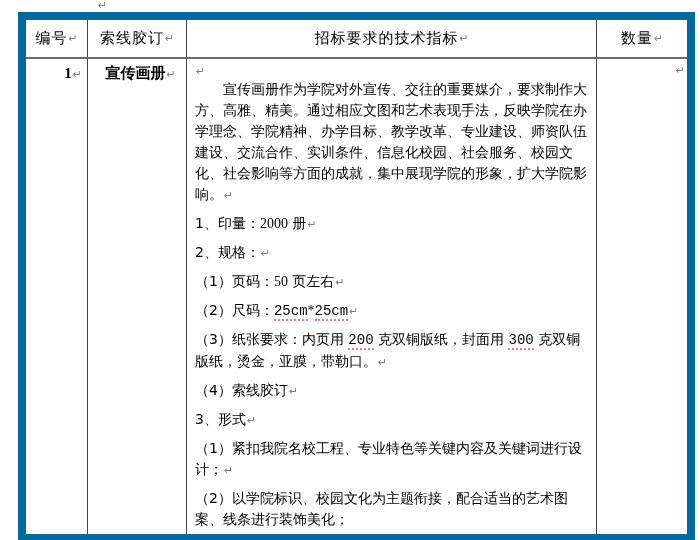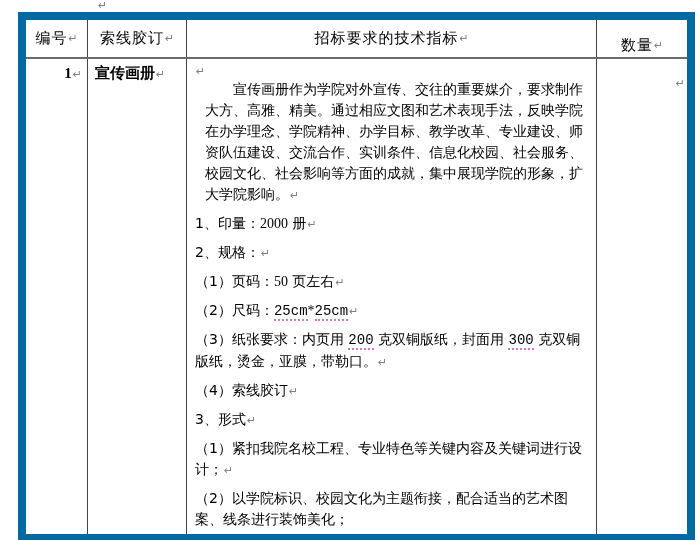--- a/index.html
+++ b/index.html
@@ -21,35 +21,35 @@
   .trow { display:flex; }
   .thead-row {
     height:37px; flex:0 0 37px;
     border-bottom:2px solid #6b6b6b;
   }
   .tbody-row { flex:1 1 auto; overflow:hidden; }
   .tcell { box-sizing:border-box; overflow:hidden; }
   .c1 { width:62px; flex:0 0 62px; border-right:1px solid #444; }
   .c2 { width:99px; flex:0 0 99px; border-right:1px solid #444; }
   .c3 { flex:1 1 auto; border-right:1px solid #444; }
-  .c4 { width:90px; flex:0 0 90px;margin-top:13px; }
+  .c4 { width:90px; flex:0 0 90px; }
   .hcell {
     display:flex; align-items:center; justify-content:center;
     font-size:15px; letter-spacing:1px;
   }
   .num-cell { text-align:right; padding:6px 5px 0 0;
     font-family:"Liberation Serif", serif; font-weight:bold; font-size:15px; }
-  .name-cell { padding:5px 0 0 7px; font-weight:bold; font-size:15px; }
+  .name-cell { padding:5px 0 0 7px; font-weight:bold; font-size:15px;text-align:center; }
   .spec-cell { padding:2px 4px 0 8px; }
   .qty-cell { padding-top:1px; }
   .qty-empty-line { text-align:right; padding-right:2px; height:18px; line-height:18px; }
   .qty-value { text-align:center; margin-top:8px;
     font-family:"Liberation Serif", serif; font-weight:bold; font-size:16px; }
   .para { font-size:14px; line-height:21px; }
-  .para.indent { text-indent:28px;margin-left:10px; }
+  .para.indent { text-indent:28px; }
   .para.item { margin-top:7px; }
   .para.empty { height:18px; line-height:18px; }
   .latin { font-family:"Liberation Serif", serif; }
   .latin-spell {
     font-family:Liberation Mono, monospace;
     border-bottom:2px dotted #d976b8;
   }
   .pmark {
     color:#808080; font-size:11px; margin-left:1px;
     font-family:"DejaVu Sans", sans-serif; font-weight:normal;

